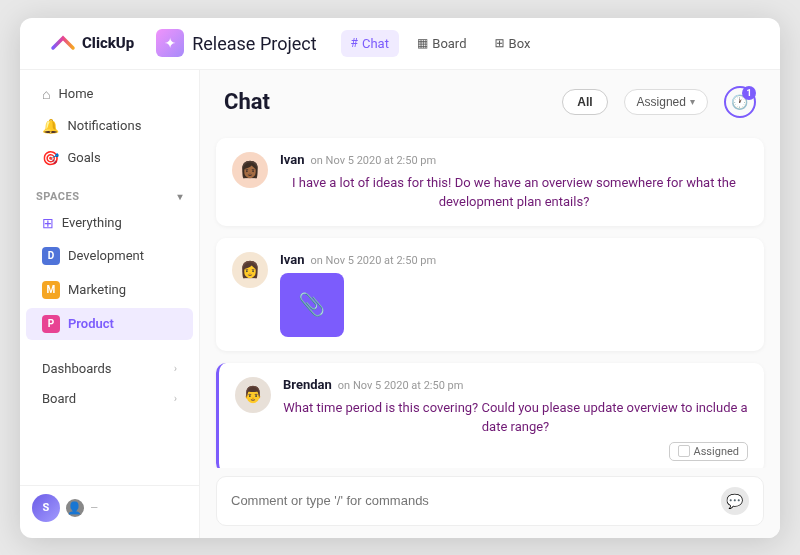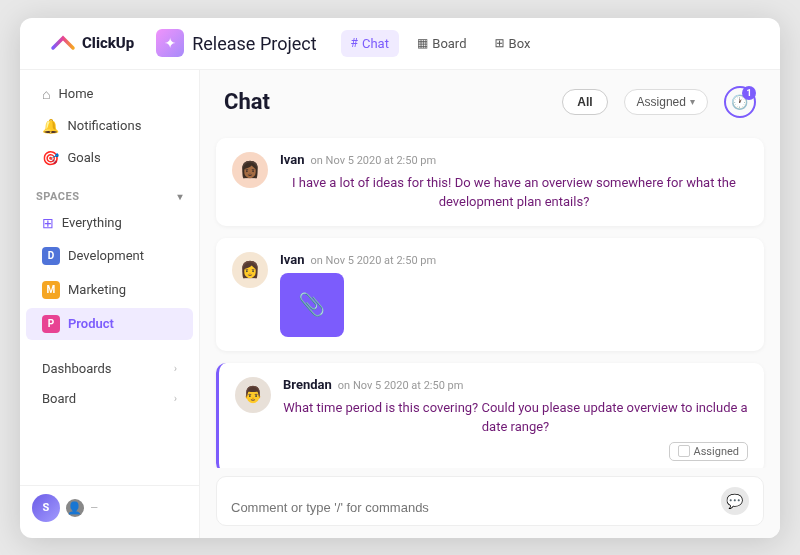--- a/index.html
+++ b/index.html
@@ -255,21 +255,21 @@
       bottom: 12px;
       right: 16px;
     }
     
     .comment-box {
       margin: 8px 16px 12px;
       background: white;
       border-radius: 10px;
       border: 1.5px solid #eee;
       display: flex;
-      align-items: flex-end;
+      align-items: center;
       padding: 10px 14px;
       flex-shrink: 0;
     }
     .comment-input {
       flex: 1;
       border: none;
       outline: none;
       font-size: 13px;
       color: #999;
       background: transparent;

